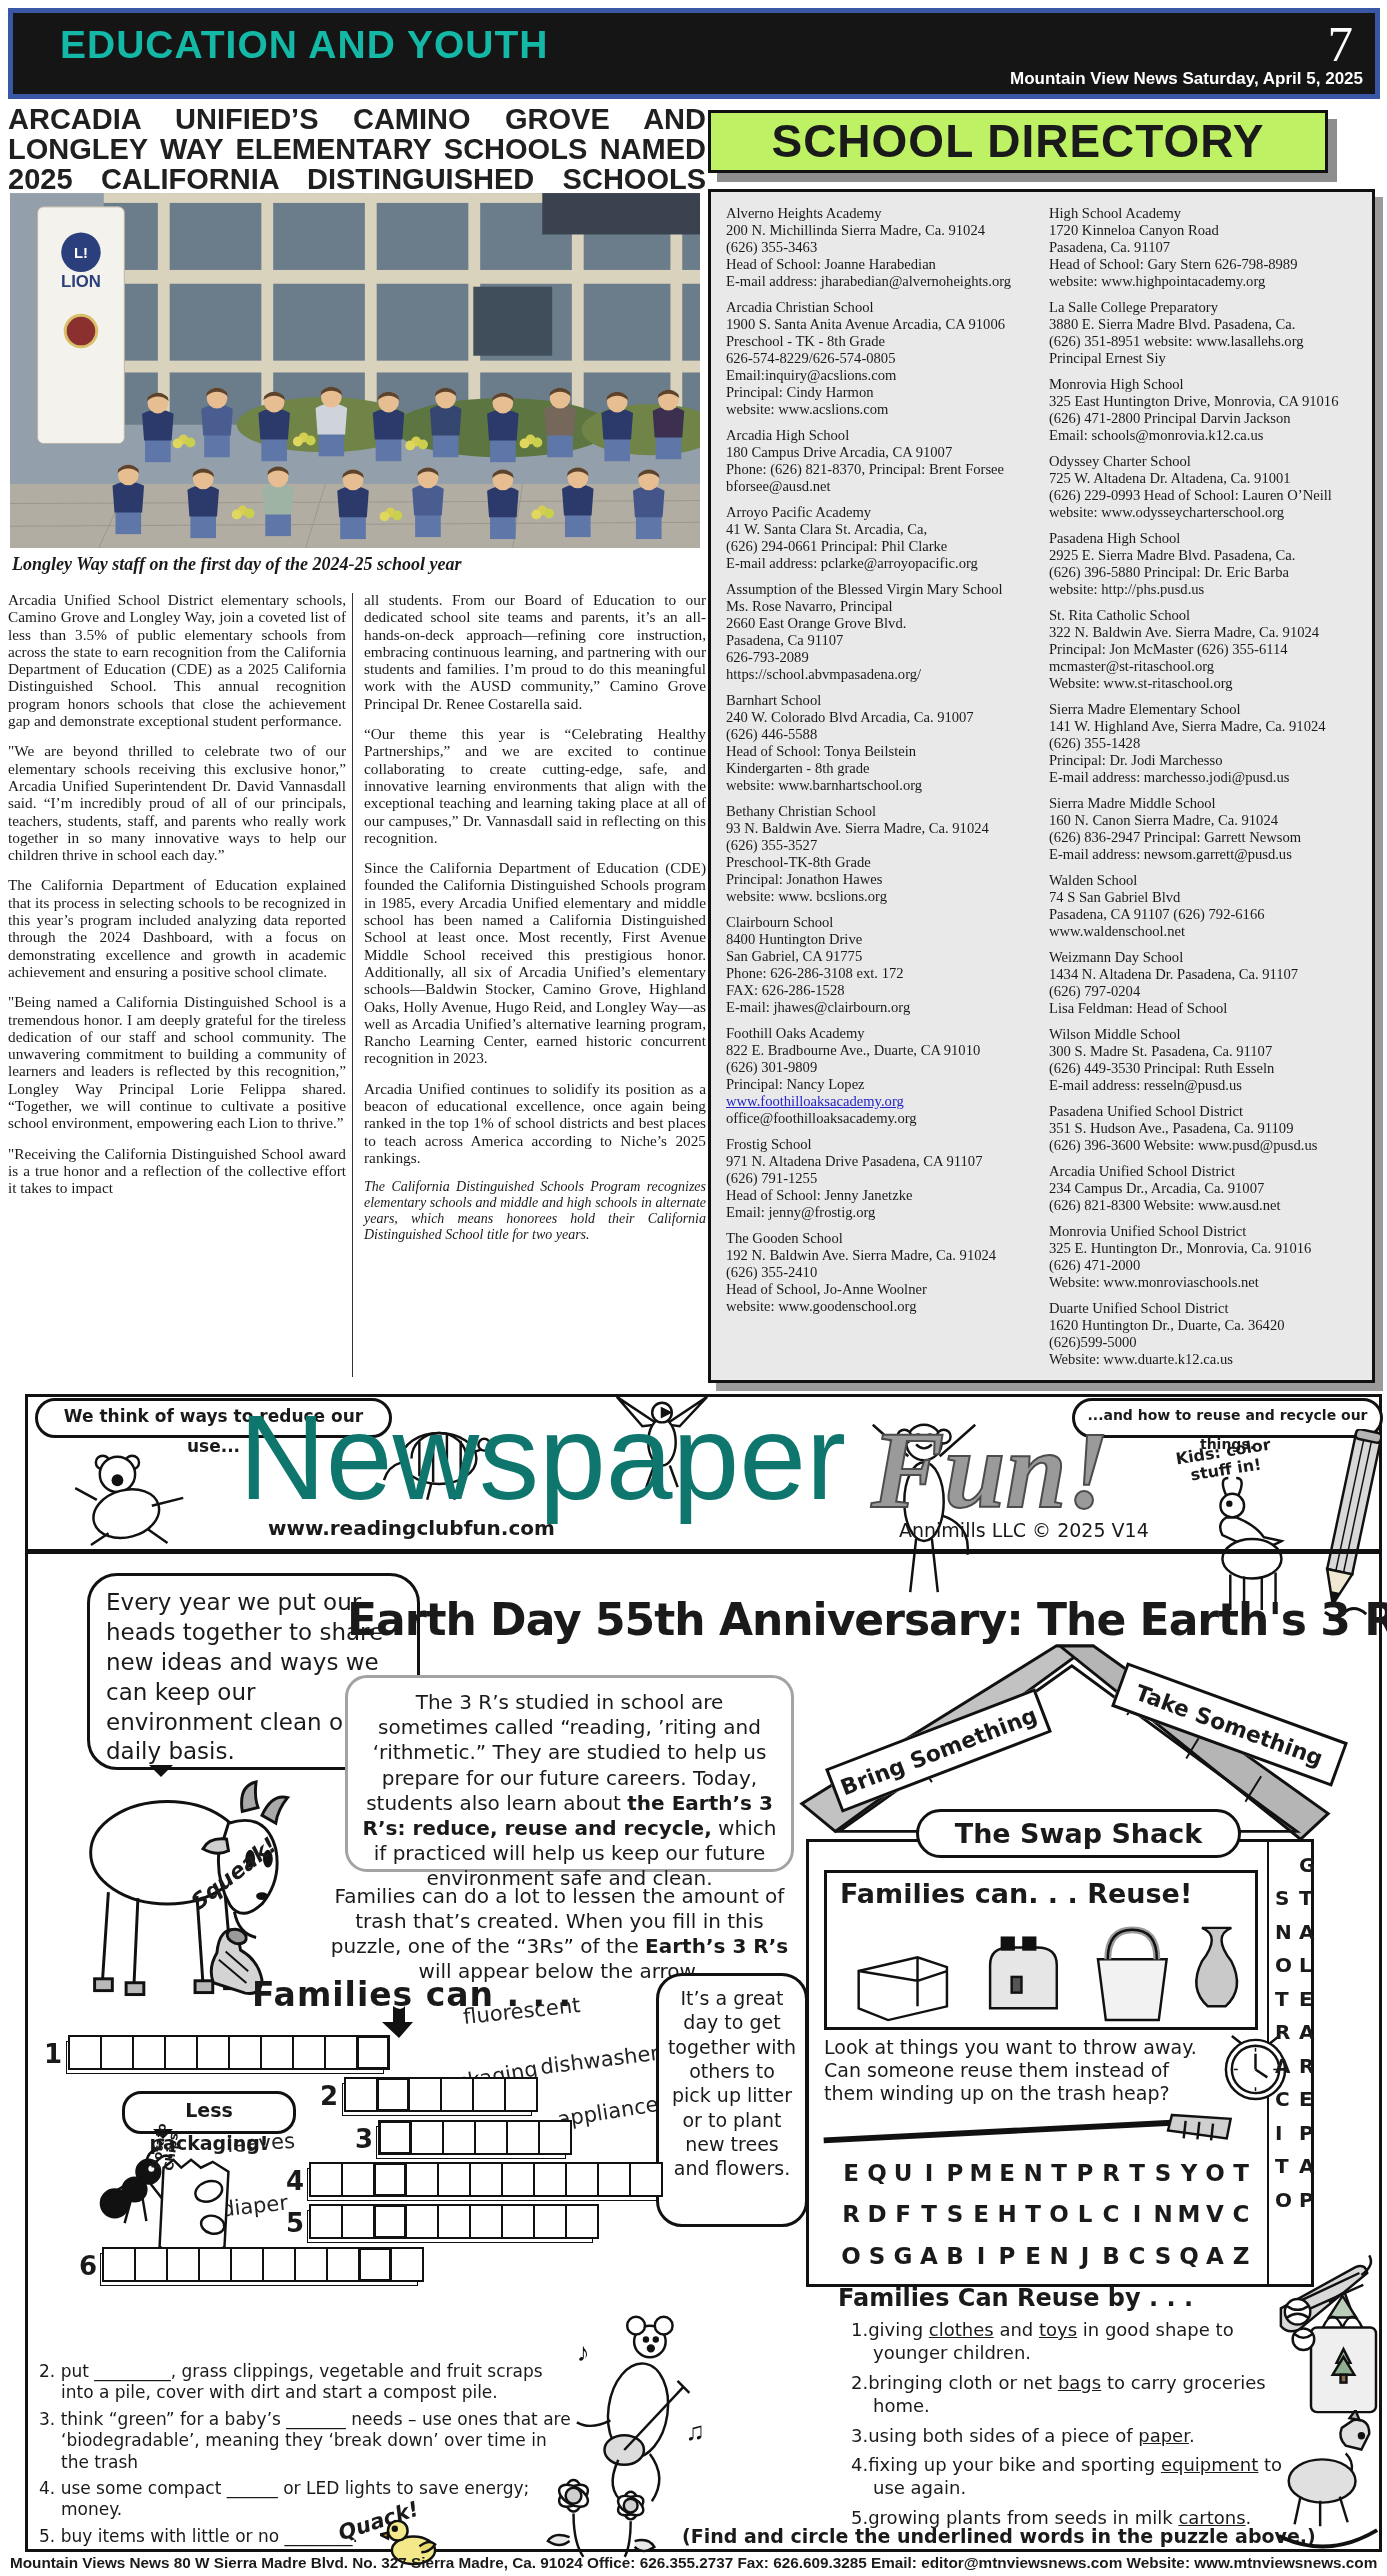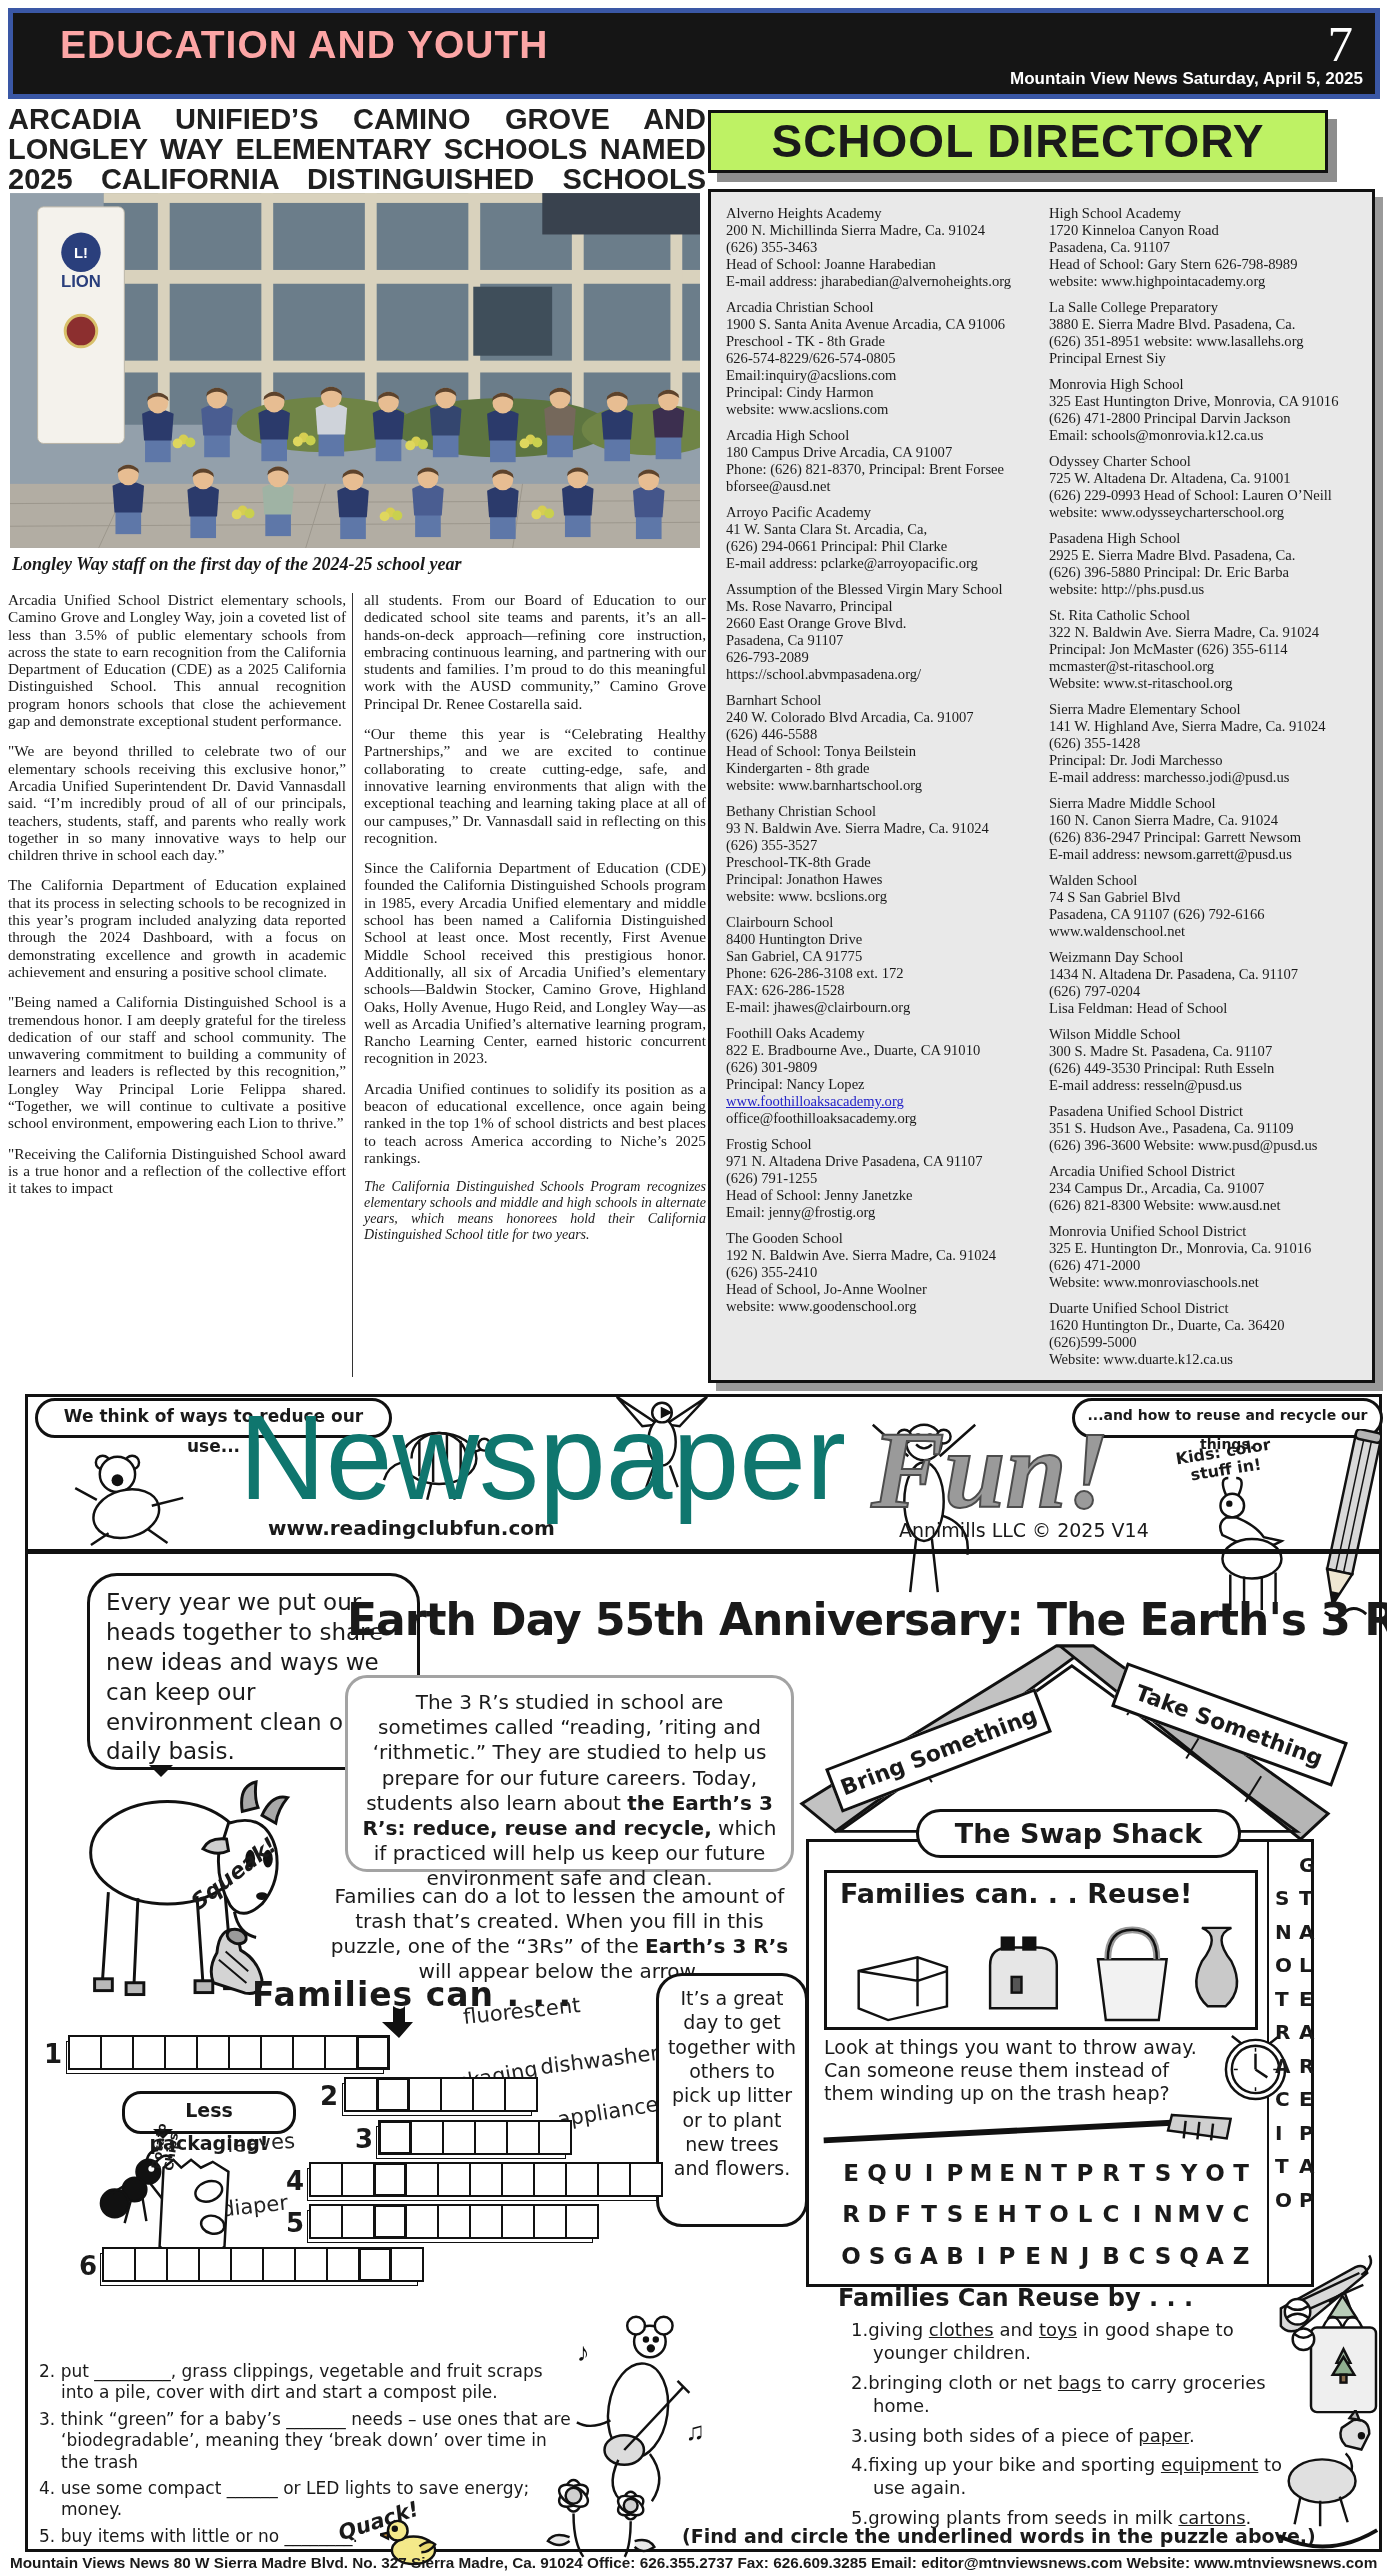--- a/index.html
+++ b/index.html
@@ -3,21 +3,21 @@
 <meta charset="utf-8">
 <style>
   html,body{margin:0;padding:0;background:#888;}
   #page{position:relative;width:1388px;height:2576px;background:#fff;font-family:"Liberation Serif",serif;color:#1a1a1a;overflow:hidden;margin:0 auto;}
   .abs{position:absolute;}
   .sans{font-family:"Liberation Sans",sans-serif;}
   .comic{font-family:"DejaVu Sans",sans-serif;}
 
   
   #header-bar{left:8px;top:8px;width:1372px;height:91px;background:#151515;border:5px solid #3a57a5;box-sizing:border-box;}
-  #section-title{left:47px;top:10px;font-size:39px;font-weight:bold;color:#fca5a5;letter-spacing:1px;}
+  #section-title{left:47px;top:10px;font-size:39px;font-weight:bold;color:#14b8a6;letter-spacing:1px;}
   #page-number{right:22px;top:2px;font-size:51px;color:#fff;font-family:"Liberation Serif",serif;}
   #masthead{right:12px;bottom:5px;font-size:17px;font-weight:bold;color:#fff;}
 
   
   #headline{left:8px;top:104px;width:698px;font-size:29px;line-height:1.04;font-weight:bold;color:#202020;font-family:"Liberation Sans",sans-serif;}
   #headline div{text-align:justify;text-align-last:justify;}
   #photo{left:10px;top:193px;width:690px;height:355px;}
   #caption{left:12px;top:554px;font-size:18px;font-style:italic;font-weight:bold;}
   .artcol{top:591px;width:338px;font-size:15.3px;line-height:17.3px;text-align:justify;}
   #art1{left:8px;}

